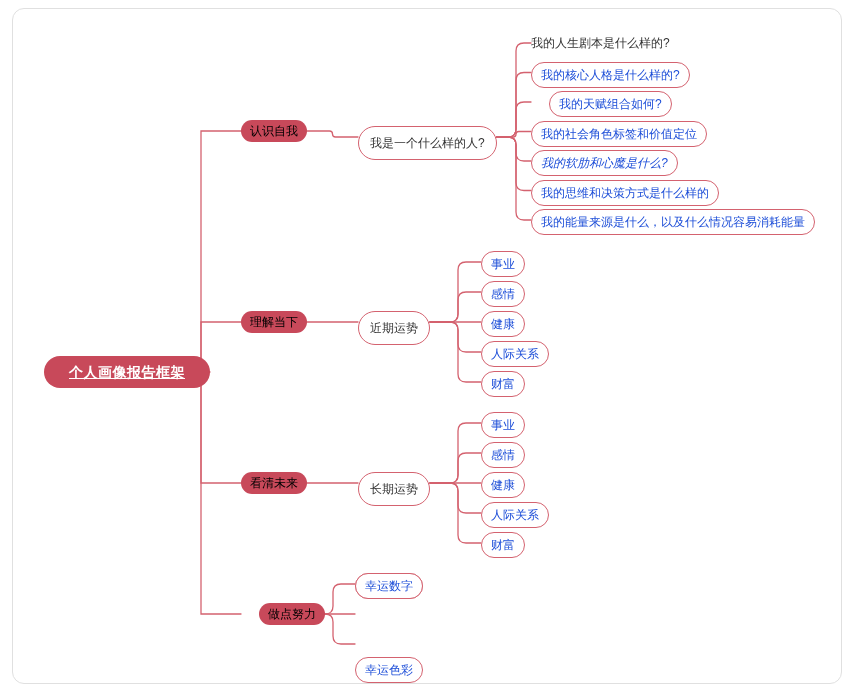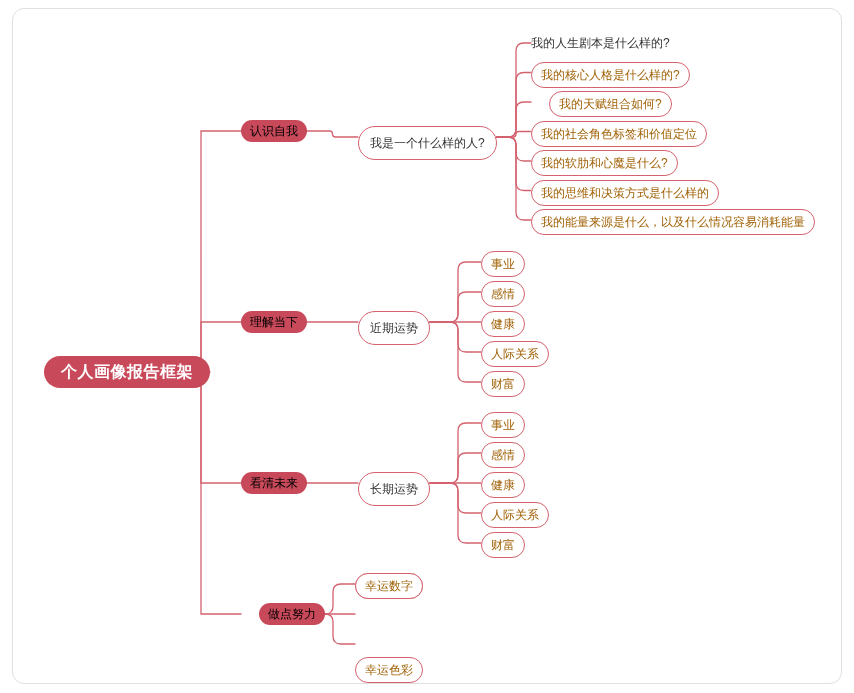--- a/index.html
+++ b/index.html
@@ -41,24 +41,25 @@
     box-sizing: border-box;
     white-space: nowrap;
     line-height: 1;
     cursor: default;
   }
   
   .node-root {
     background: #c8495a;
     color: #ffffff;
     border-radius: 999px;
-    font-size: 16px;
+    font-size: 14px;
     font-weight: bold;
     letter-spacing: 0.5px;
     padding: 0 10px;
+    text-decoration: underline;
   }
   
   .node-branch {
     background: #c8495a;
     color: #000000;
     border-radius: 999px;
     font-size: 12px;
     padding: 0 8px;
   }
   
@@ -66,21 +67,21 @@
     background: #ffffff;
     color: #333333;
     border: 1.2px solid #d4626f;
     border-radius: 999px;
     font-size: 12px;
     padding: 16px 10px;
   }
   
   .node-leaf {
     background: #ffffff;
-    color: #a16207;
+    color: #1d4ed8;
     border: 1.2px solid #d4626f;
     border-radius: 999px;
     font-size: 12px;
     padding: 12px 9px;
   }
   
   .node-plain {
     background: transparent;
     color: #333333;
     font-size: 12px;
@@ -138,21 +139,21 @@
       </div>
       <div class="node node-leaf" style="left: 518px; top: 52.5px; width: 158.6px; height: 22px;">
         <span>我的核心人格是什么样的?</span>
       </div>
       <div class="node node-leaf" style="left: 536px; top: 82px; width: 122.6px; height: 24px;">
         <span>我的天赋组合如何?</span>
       </div>
       <div class="node node-leaf" style="left: 518px; top: 111.5px; width: 176px; height: 22px;">
         <span>我的社会角色标签和价值定位</span>
       </div>
-      <div class="node node-leaf" style="left: 518px; top: 141px; width: 146.6px; height: 22px;">
+      <div class="node node-leaf" style="left: 518px; top: 141px; width: 146.6px; height: 22px; font-style: italic;">
         <span>我的软肋和心魔是什么?</span>
       </div>
       <div class="node node-leaf" style="left: 518px; top: 170.5px; width: 188px; height: 22px;">
         <span>我的思维和决策方式是什么样的</span>
       </div>
       <div class="node node-leaf" style="left: 518px; top: 200px; width: 284px; height: 22px;">
         <span>我的能量来源是什么，以及什么情况容易消耗能量</span>
       </div>
       <div class="node node-branch" style="left: 228px; top: 302px; width: 66px; height: 22px;">
         <span>理解当下</span>

